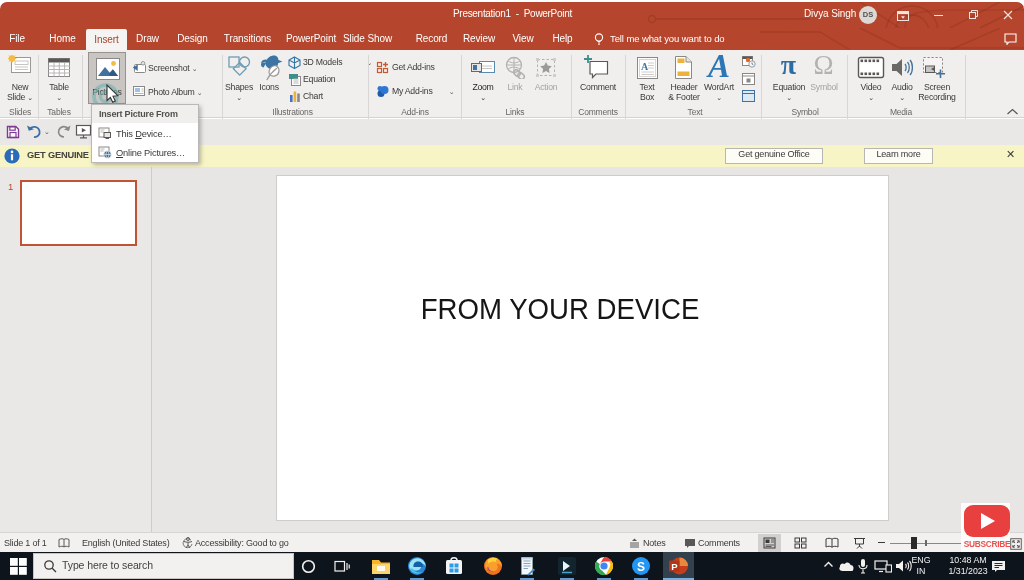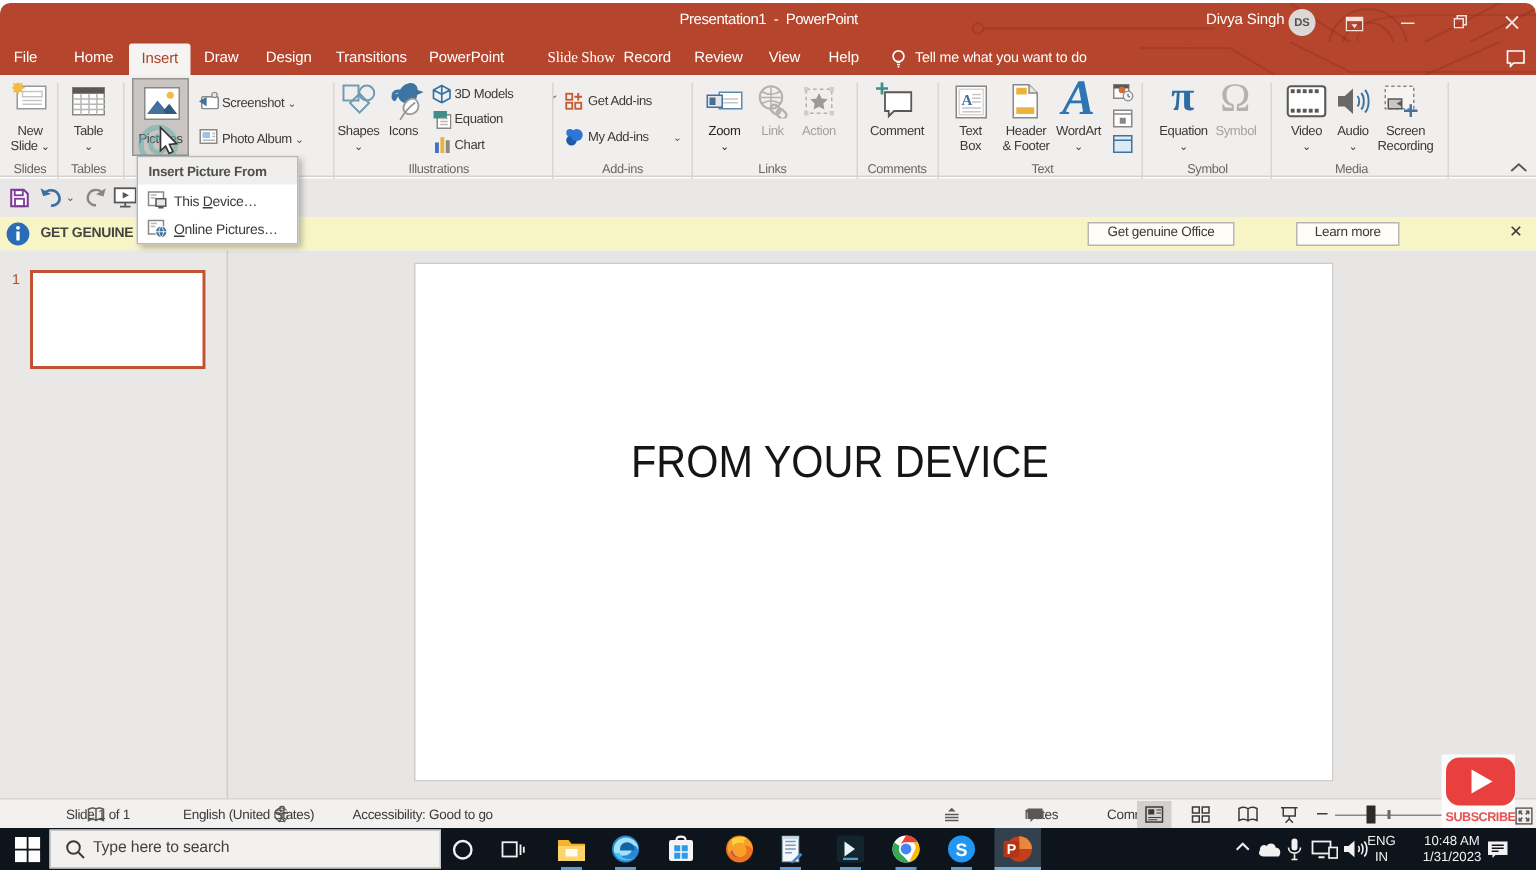--- a/index.html
+++ b/index.html
@@ -24,21 +24,21 @@
   #qat { left:0; top:119px; width:1024px; height:26px; background:#e9e8e6; }
   
   #msgbar { left:0; top:145px; width:1024px; height:22px; background:#f7f4c6; }
   .msgbtn { position:absolute; top:2.5px; height:16px; background:#fdfcf5; border:1px solid #b8b6b4; font-size:9px; letter-spacing:-0.2px; color:#3b3a39; text-align:center; }
   
   #content { left:0; top:167px; width:1024px; height:365px; background:#e7e6e5; }
   #thumbpane { left:0; top:0; width:152px; height:365px; background:#e9e8e7; border-right:1px solid #cfcdcb; }
   #slide { left:276px; top:8px; width:613px; height:346px; background:#fff; border:1px solid #cfcdcb;padding-left:48px; }
   
   #statusbar { left:0; top:532px; width:1024px; height:20px; background:#f2f1f0; border-top:1px solid #d8d6d4; font-size:9px; color:#3b3a39; }
-  .stxt { position:absolute; top:5px; font-size:9px; letter-spacing:-0.2px; color:#3b3a39; white-space:nowrap;margin-left:40px; }
+  .stxt { position:absolute; top:5px; font-size:9px; letter-spacing:-0.2px; color:#3b3a39; white-space:nowrap; }
   
   #taskbar { left:0; top:552px; width:1024px; height:28px; background:#0e141c; }
   
   #menu { left:91px; top:104px; width:108px; height:59px; background:#fff; border:1px solid #bab8b6; box-shadow:2px 2px 4px rgba(0,0,0,0.25); z-index:50; }
 </style>
 </head>
 <body>
 <div class="abs" id="titlebar">
   <svg class="abs" style="left:0;top:0" width="1024" height="26" viewBox="0 0 1024 26">
     <g stroke="rgba(70,15,5,0.14)" stroke-width="1.4" fill="none">
@@ -79,21 +79,21 @@
       <path d="M330 22 L380 0"></path>
     </g>
   </svg>
   <div class="tab" style="left:6px;width:22px;">File</div>
   <div class="tab" style="left:48px;width:29px;">Home</div>
   <div class="tab" id="tab-insert" style="left:86px;width:41px;height:22px;top:1px;">Insert</div>
   <div class="tab" style="left:134px;width:27px;">Draw</div>
   <div class="tab" style="left:176px;width:33px;">Design</div>
   <div class="tab" style="left:222px;width:51px;">Transitions</div>
   <div class="tab" style="left:285px;width:52px;">PowerPoint</div>
-  <div class="tab" style="left:362px;width:51px;font-family:Liberation Serif, serif;">Slide Show</div>
+  <div class="tab" style="left:342px;width:51px;">Slide Show</div>
   <div class="tab" style="left:414px;width:35px;">Record</div>
   <div class="tab" style="left:462px;width:34px;">Review</div>
   <div class="tab" style="left:510px;width:26px;">View</div>
   <div class="tab" style="left:550px;width:25px;">Help</div>
   <svg class="abs" style="left:594px;top:5px" width="10" height="13" viewBox="0 0 10 13">
     <circle cx="5" cy="4.5" r="3.6" fill="none" stroke="#fff" stroke-width="1.1"></circle>
     <path d="M3.7 8.5 h2.6 M4 10 h2 M4.4 11.5 h1.2" stroke="#fff" stroke-width="1"></path>
   </svg>
   <div class="abs ttxt" style="left:610px;top:4.5px;font-size:9.5px;">Tell me what you want to do</div>
   <svg class="abs" style="left:1004px;top:5px" width="13" height="12" viewBox="0 0 13 12">

